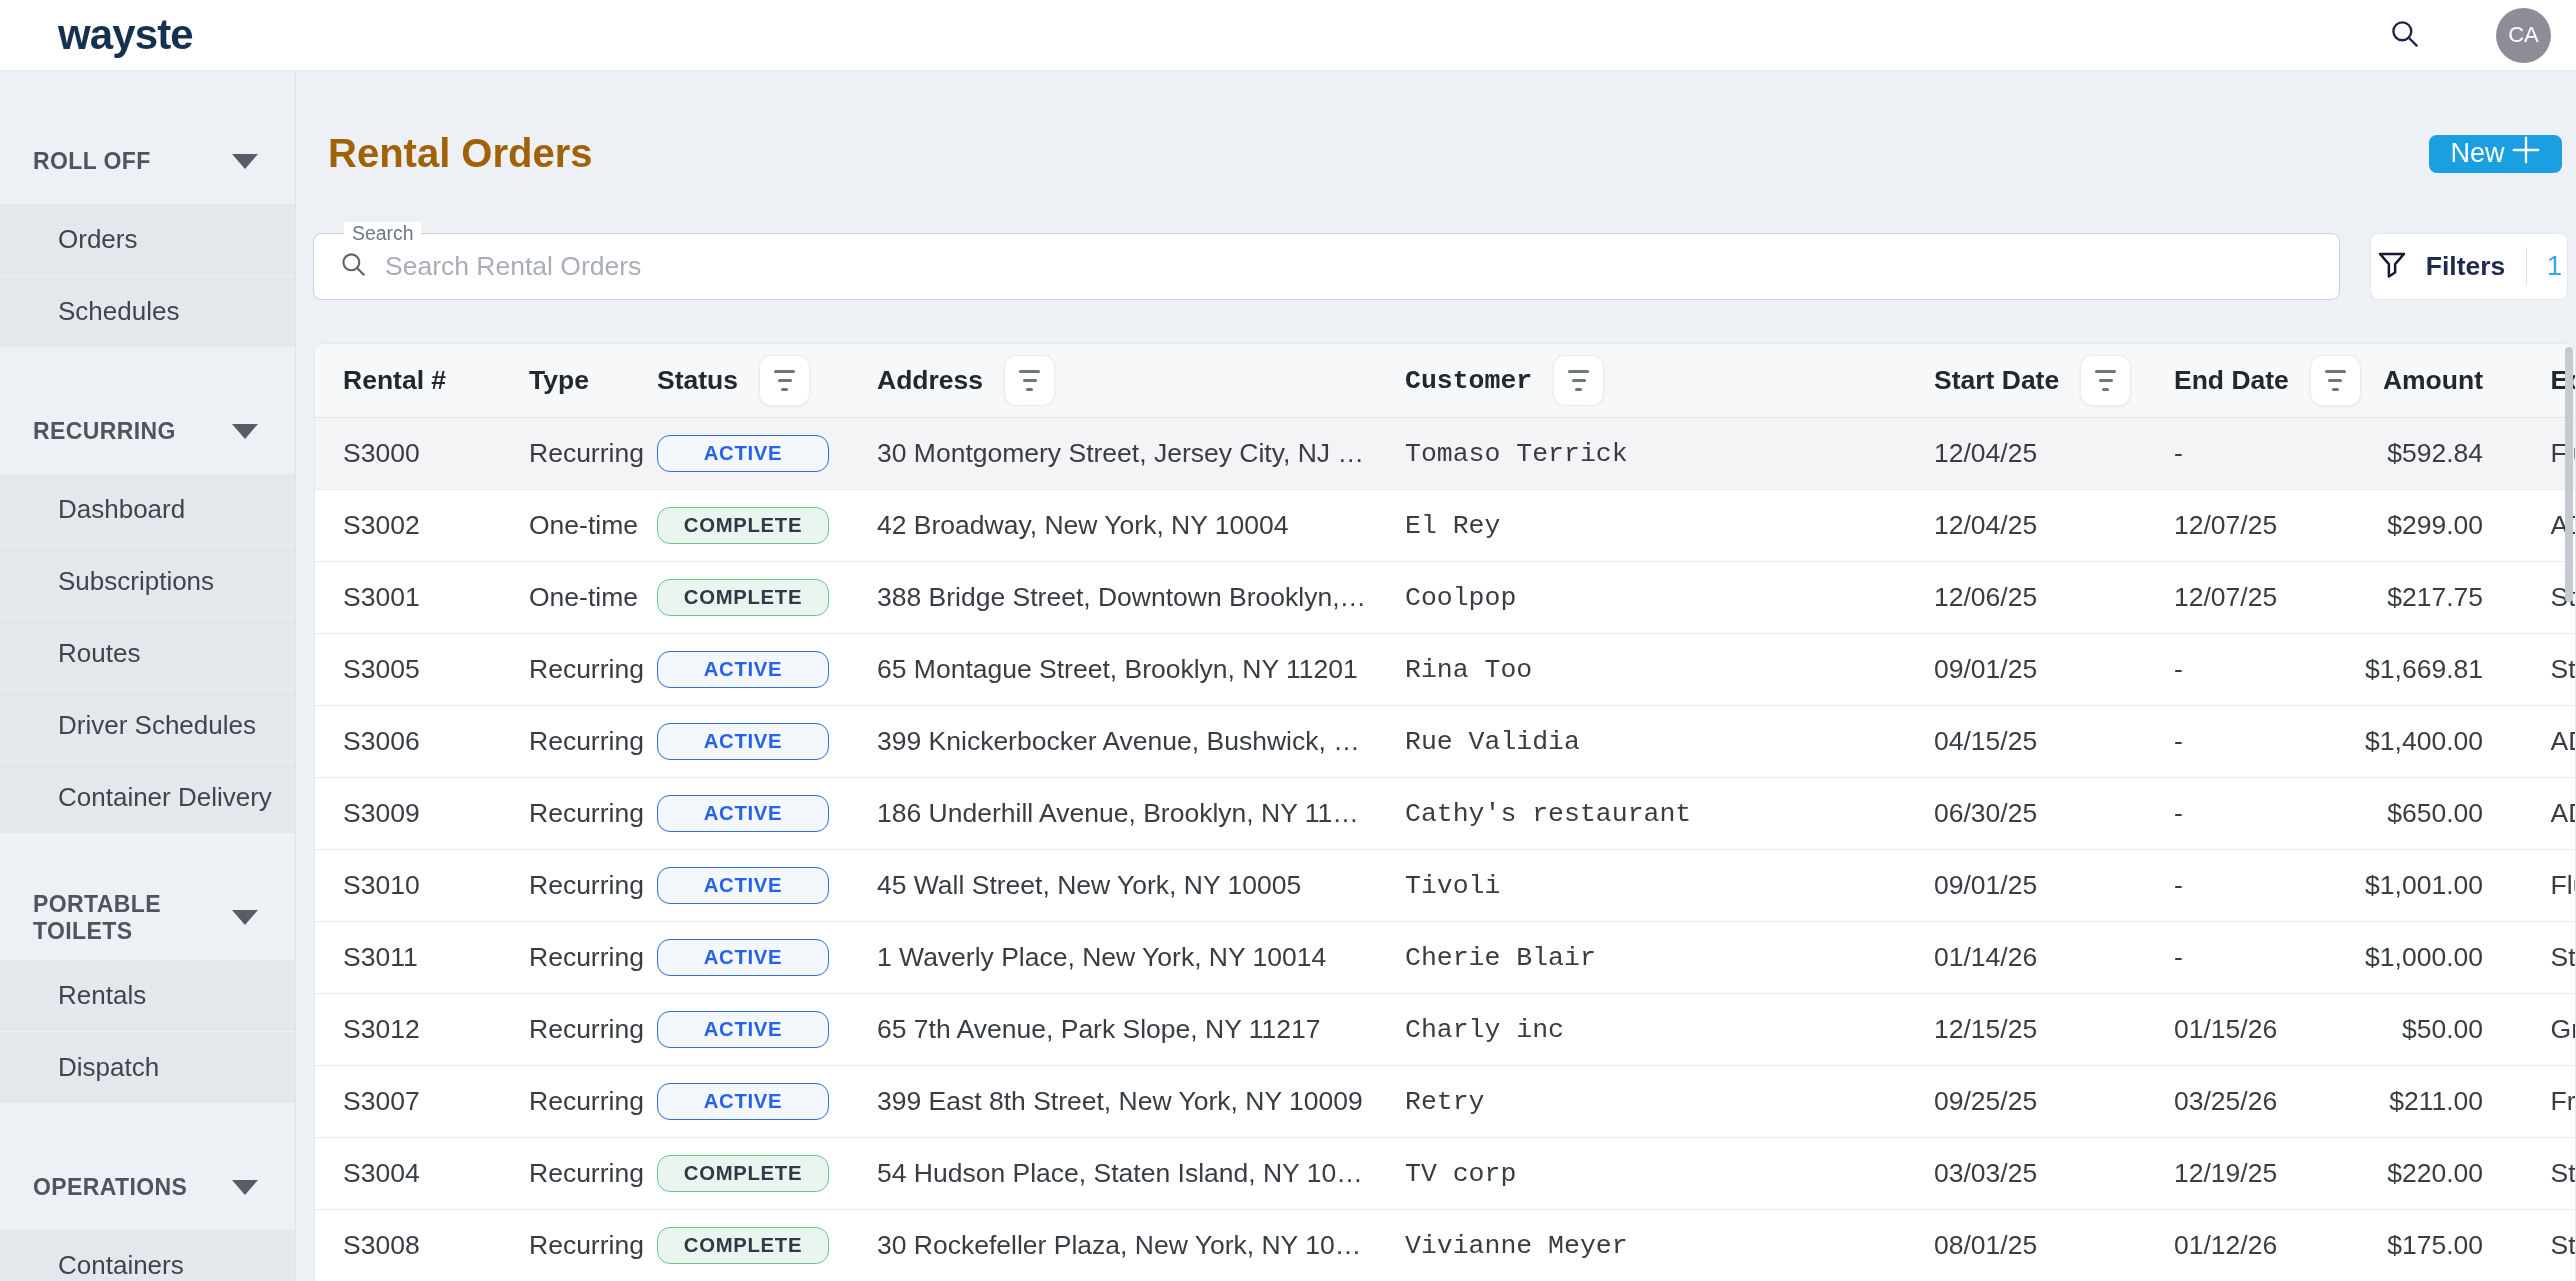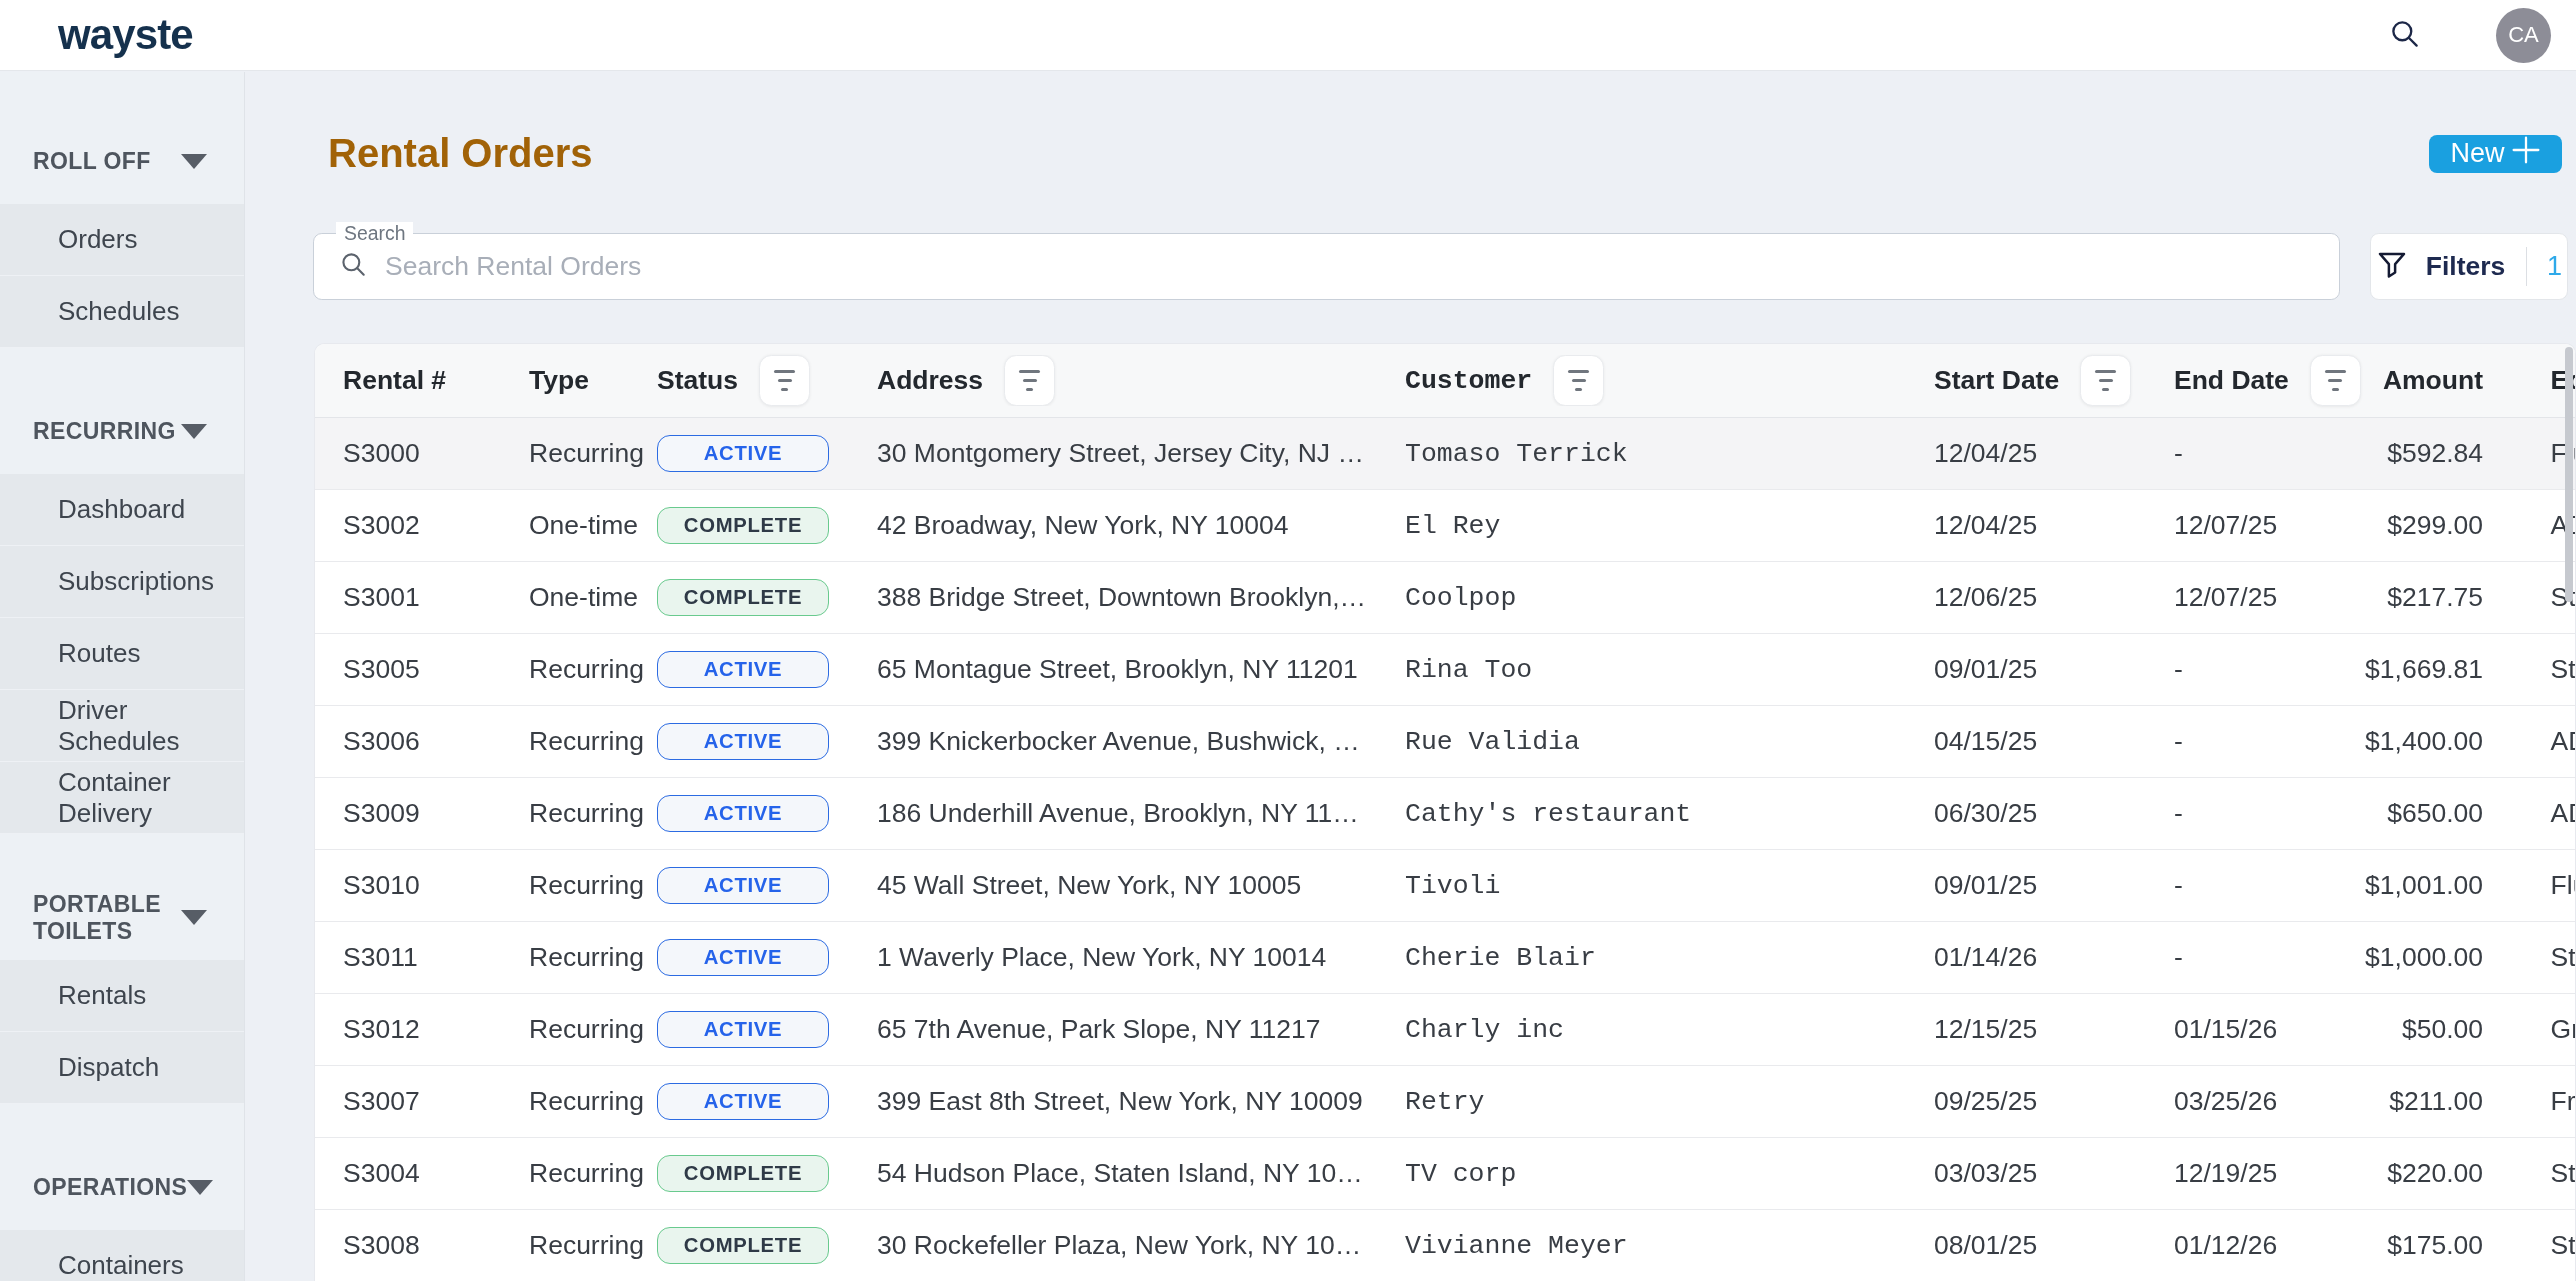--- a/index.html
+++ b/index.html
@@ -12,21 +12,21 @@
   
   .topbar { position:absolute; top:0; left:0; right:0; height:71px; background:#ffffff;
             border-bottom:0.9px solid #e4e7eb; display:flex; align-items:center; z-index:20; }
   .logo { margin-left:58px; font-size:42px; font-weight:800; color:#15314d; letter-spacing:-0.9px; }
   .topbar-right { margin-left:auto; display:flex; align-items:center; gap:74px; margin-right:25px; }
   .top-search-btn { background:none; border:none; cursor:pointer; display:flex; }
   .avatar { width:55px; height:55px; border-radius:50%; background:#8d8d97; color:#fff;
             font-size:22px; display:flex; align-items:center; justify-content:center; cursor:pointer; }
 
   
-  .sidebar { position:absolute; top:72px; left:0; width:245px; bottom:0; background:#edf1f5;
+  .sidebar { position:absolute; top:72px; left:0; width:296px; bottom:0; background:#edf1f5;
              border-right:0.9px solid #dfe3e8; overflow:hidden; }
   .side-section:first-child .side-header { margin-top:70px; }
   .side-section + .side-section .side-header { margin-top:64px; }
   .side-header { display:flex; align-items:center; justify-content:space-between;
                  padding:0 37px 0 33px; height:39px; font-size:23px; font-weight:700;
                  color:#4e555e; letter-spacing:0.4px; cursor:pointer; }
   .chev { width:0; height:0; border-left:13.3px solid transparent; border-right:13.3px solid transparent;
           border-top:15px solid #575d66; }
   .side-items { margin-top:23px; }
   .side-item { height:72px; background:#e4e8ec; display:flex; align-items:center;
@@ -39,21 +39,21 @@
                justify-content:space-between; }
   .page-title { font-size:40px; font-weight:700; color:#a16207; }
   .btn-new { width:133px; height:38px; background:#1aa0e0; border:none; border-radius:8px;
              color:#fff; font-size:27px; display:flex; align-items:center; justify-content:center;
              gap:6px; cursor:pointer; }
 
   .search-row { margin:51px 8px 0 24px; display:flex; gap:30px; }
   .search-field { position:relative; flex:1; height:67px; background:#fff;
                   border:0.9px solid #c9d0d9; border-radius:8.8px; display:flex; align-items:center;
                   padding:0 21px 0 25px; }
-  .search-label { position:absolute; top:-12.4px; left:22px; background:#fff; padding:0 8px;
+  .search-label { position:absolute; top:-12.4px; left:30px; background:#fff; padding:0 8px;
                   font-size:19.4px; color:#6e7680; line-height:23px; }
   .search-input { flex:1; border:none; outline:none; font-size:26.5px; color:#33383f;
                   font-family:"Liberation Sans",sans-serif; background:transparent; margin-left:16px; }
   .search-input::placeholder { color:#a8aeb8; }
   .btn-filters { width:198px; height:67px; background:#fff; border:0.9px solid #e3e6ea;
                  border-radius:8.8px; display:flex; align-items:center; justify-content:center;
                  gap:17.7px; cursor:pointer; }
   .filters-label { font-size:26.5px; color:#1e2a50; font-weight:600; }
   .filters-divider { width:0.9px; height:39px; background:#dcdfe4; margin:0 2.7px; }
   .filters-count { color:#2ea9e9; font-size:27px; }

